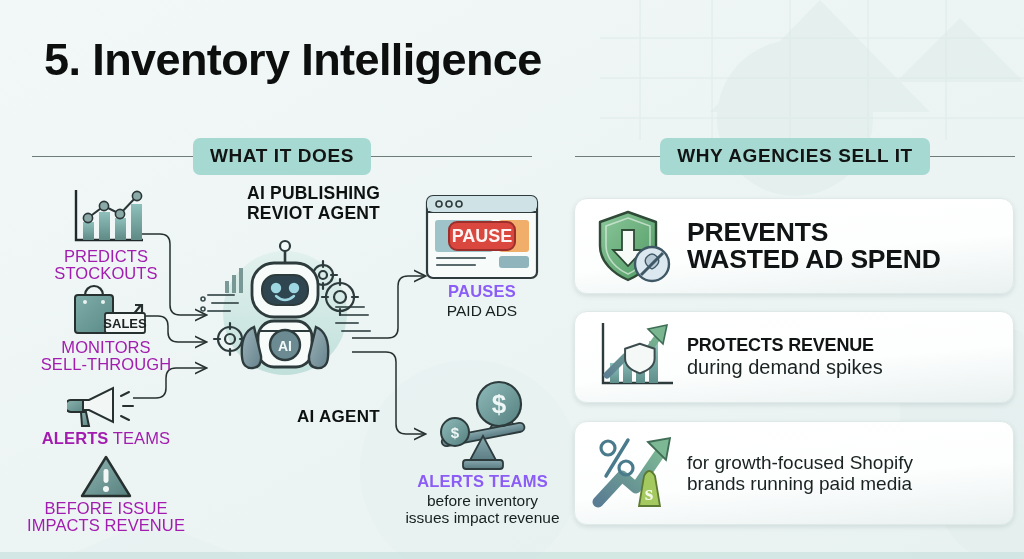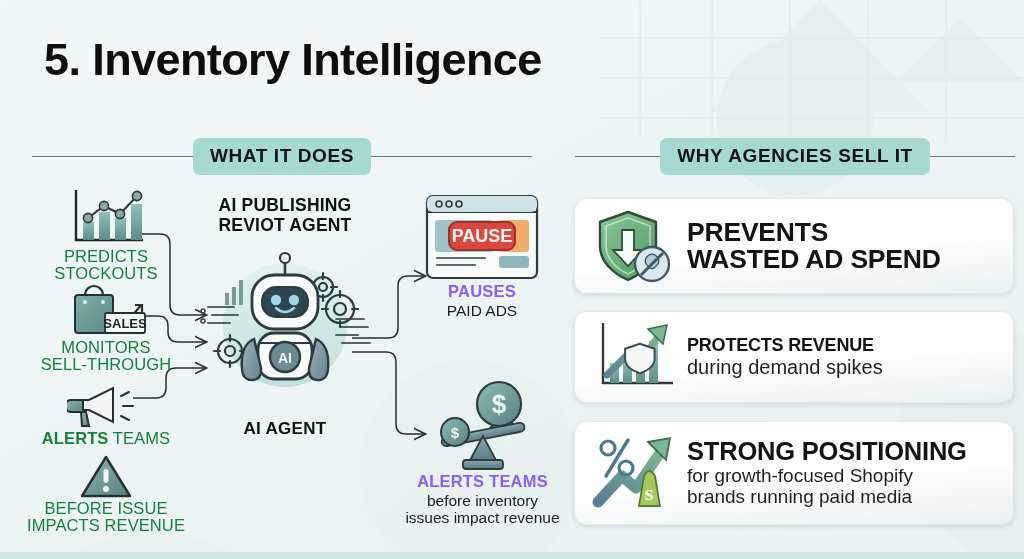--- a/index.html
+++ b/index.html
@@ -49,37 +49,37 @@
   
   .input-item {
     position: absolute;
     width: 180px;
     text-align: center;
     z-index: 4;
   }
   .input-label {
     font-size: 16.5px;
     line-height: 1.05;
-    color: #15803d;
+    color: #a21caf;
     letter-spacing: 0.1px;
   }
   .input-label b { font-weight: 800; }
   .icon-wrap { display: flex; justify-content: center; align-items: flex-end; }
 
   #item-predicts { left: 16px; top: 186px; }
   #item-monitors { left: 16px; top: 283px; }
   #item-alerts   { left: 16px; top: 382px; }
   #item-before   { left: 16px; top: 452px; }
 
   
   #agent-block {
     position: absolute;
-    left: 190px; top: 196px;
+    left: 190px; top: 184px;
     width: 190px;
-    text-align: center;
+    text-align: right;
     z-index: 4;
   }
   #agent-heading {
     font-size: 17.5px;
     font-weight: 800;
     line-height: 1.12;
     color: #0d1110;
     letter-spacing: 0.2px;
   }
   #agent-caption {
@@ -518,19 +518,18 @@
       <g fill="none" stroke="#4a7b8c" stroke-width="3.2">
         <circle cx="16" cy="16" r="7"></circle>
           <circle cx="34" cy="36" r="7"></circle>
       </g>
       <line x1="36" y1="8" x2="14" y2="44" stroke="#4a7b8c" stroke-width="3.4" stroke-linecap="round"></line>
       <path d="M52,44 q5,-10 11,0 l5,30 h-21 z" fill="#a4c95e" stroke="#5d7a33" stroke-width="1.8"></path>
       <text x="57" y="68" font-family="Liberation Serif, serif" font-size="22" font-weight="700" text-anchor="middle" fill="#f6faee">s</text>
     </svg>
   </div>
   <div class="card-text">
-    <div class="card-title">STRONG POSITIONING</div>
     <div class="card-sub">
       <span>for growth-focused Shopify</span><br>
       <span>brands running paid media</span>
     </div>
   </div>
 </div>
 
 </body></html>

